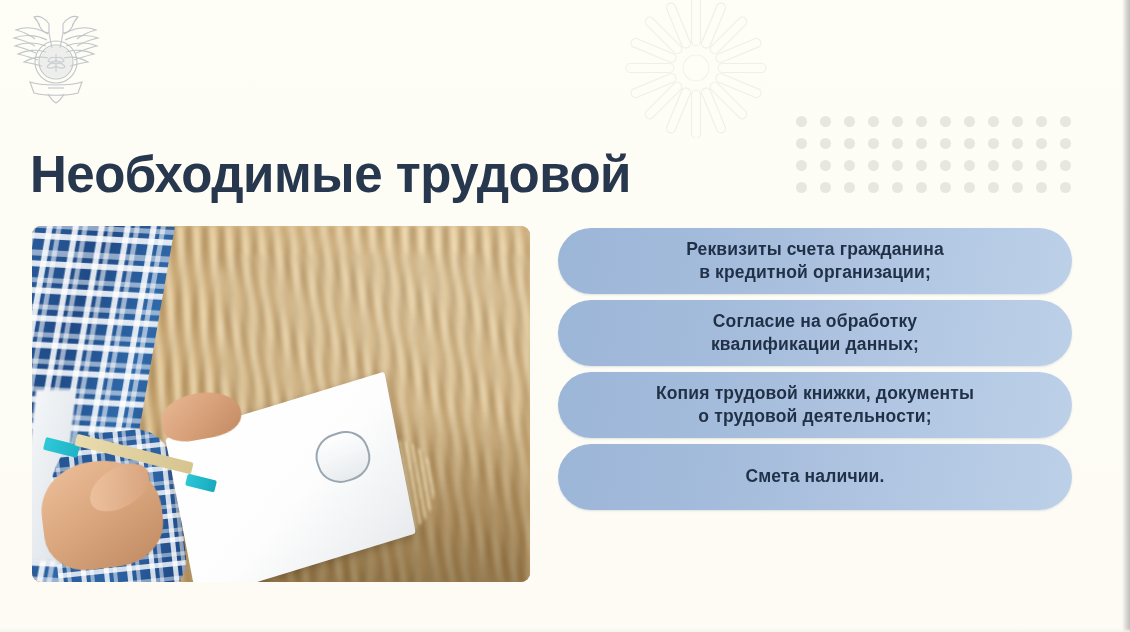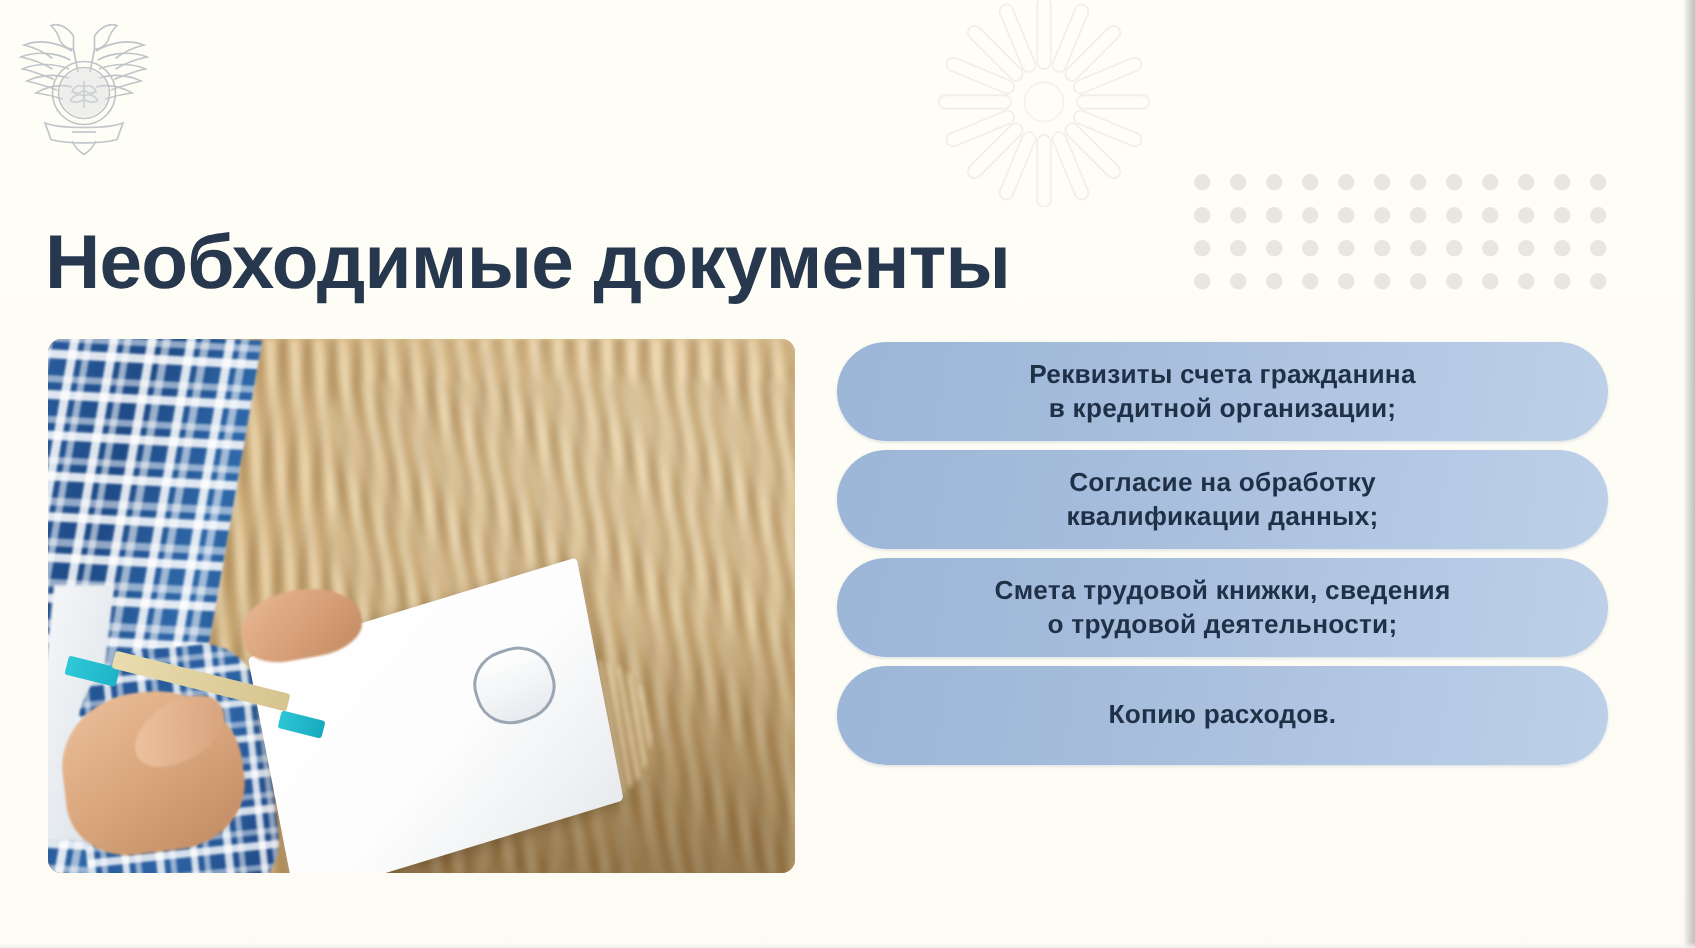--- a/index.html
+++ b/index.html
@@ -329,21 +329,21 @@
       <i></i>
       <i></i>
       <i></i>
       <i></i>
       <i></i>
       <i></i>
       <i></i>
       <i></i>
   </div>
 
-  <div class="title">Необходимые документы</div>
+  <div class="title">Необходимые трудовой</div>
 
   <div class="photo">
     <div class="ph-sky"></div>
     <div class="ph-wheat"></div>
     <div class="ph-wheat2"></div>
     <div class="ph-darkband"></div>
     <div class="ph-ear"></div>
     <div class="ph-shirt"></div>
     <div class="ph-shirt-white"></div>
     <div class="ph-shirt-sleeve"></div>
@@ -361,23 +361,23 @@
   <div class="pills">
     <div class="pill">
       <span class="ptext">Реквизиты счета гражданина
 в кредитной организации;</span>
     </div>
     <div class="pill">
       <span class="ptext">Согласие на обработку
 квалификации данных;</span>
     </div>
     <div class="pill">
-      <span class="ptext">Смета трудовой книжки, сведения
+      <span class="ptext">Копия трудовой книжки, документы
 о трудовой деятельности;</span>
     </div>
     <div class="pill">
-      <span class="ptext">Копию расходов.</span>
+      <span class="ptext">Смета наличии.</span>
     </div>
   </div>
 
   <div class="edge-strip"></div>
   <div class="bottom-strip"></div>
 </div>
 
 </body></html>

